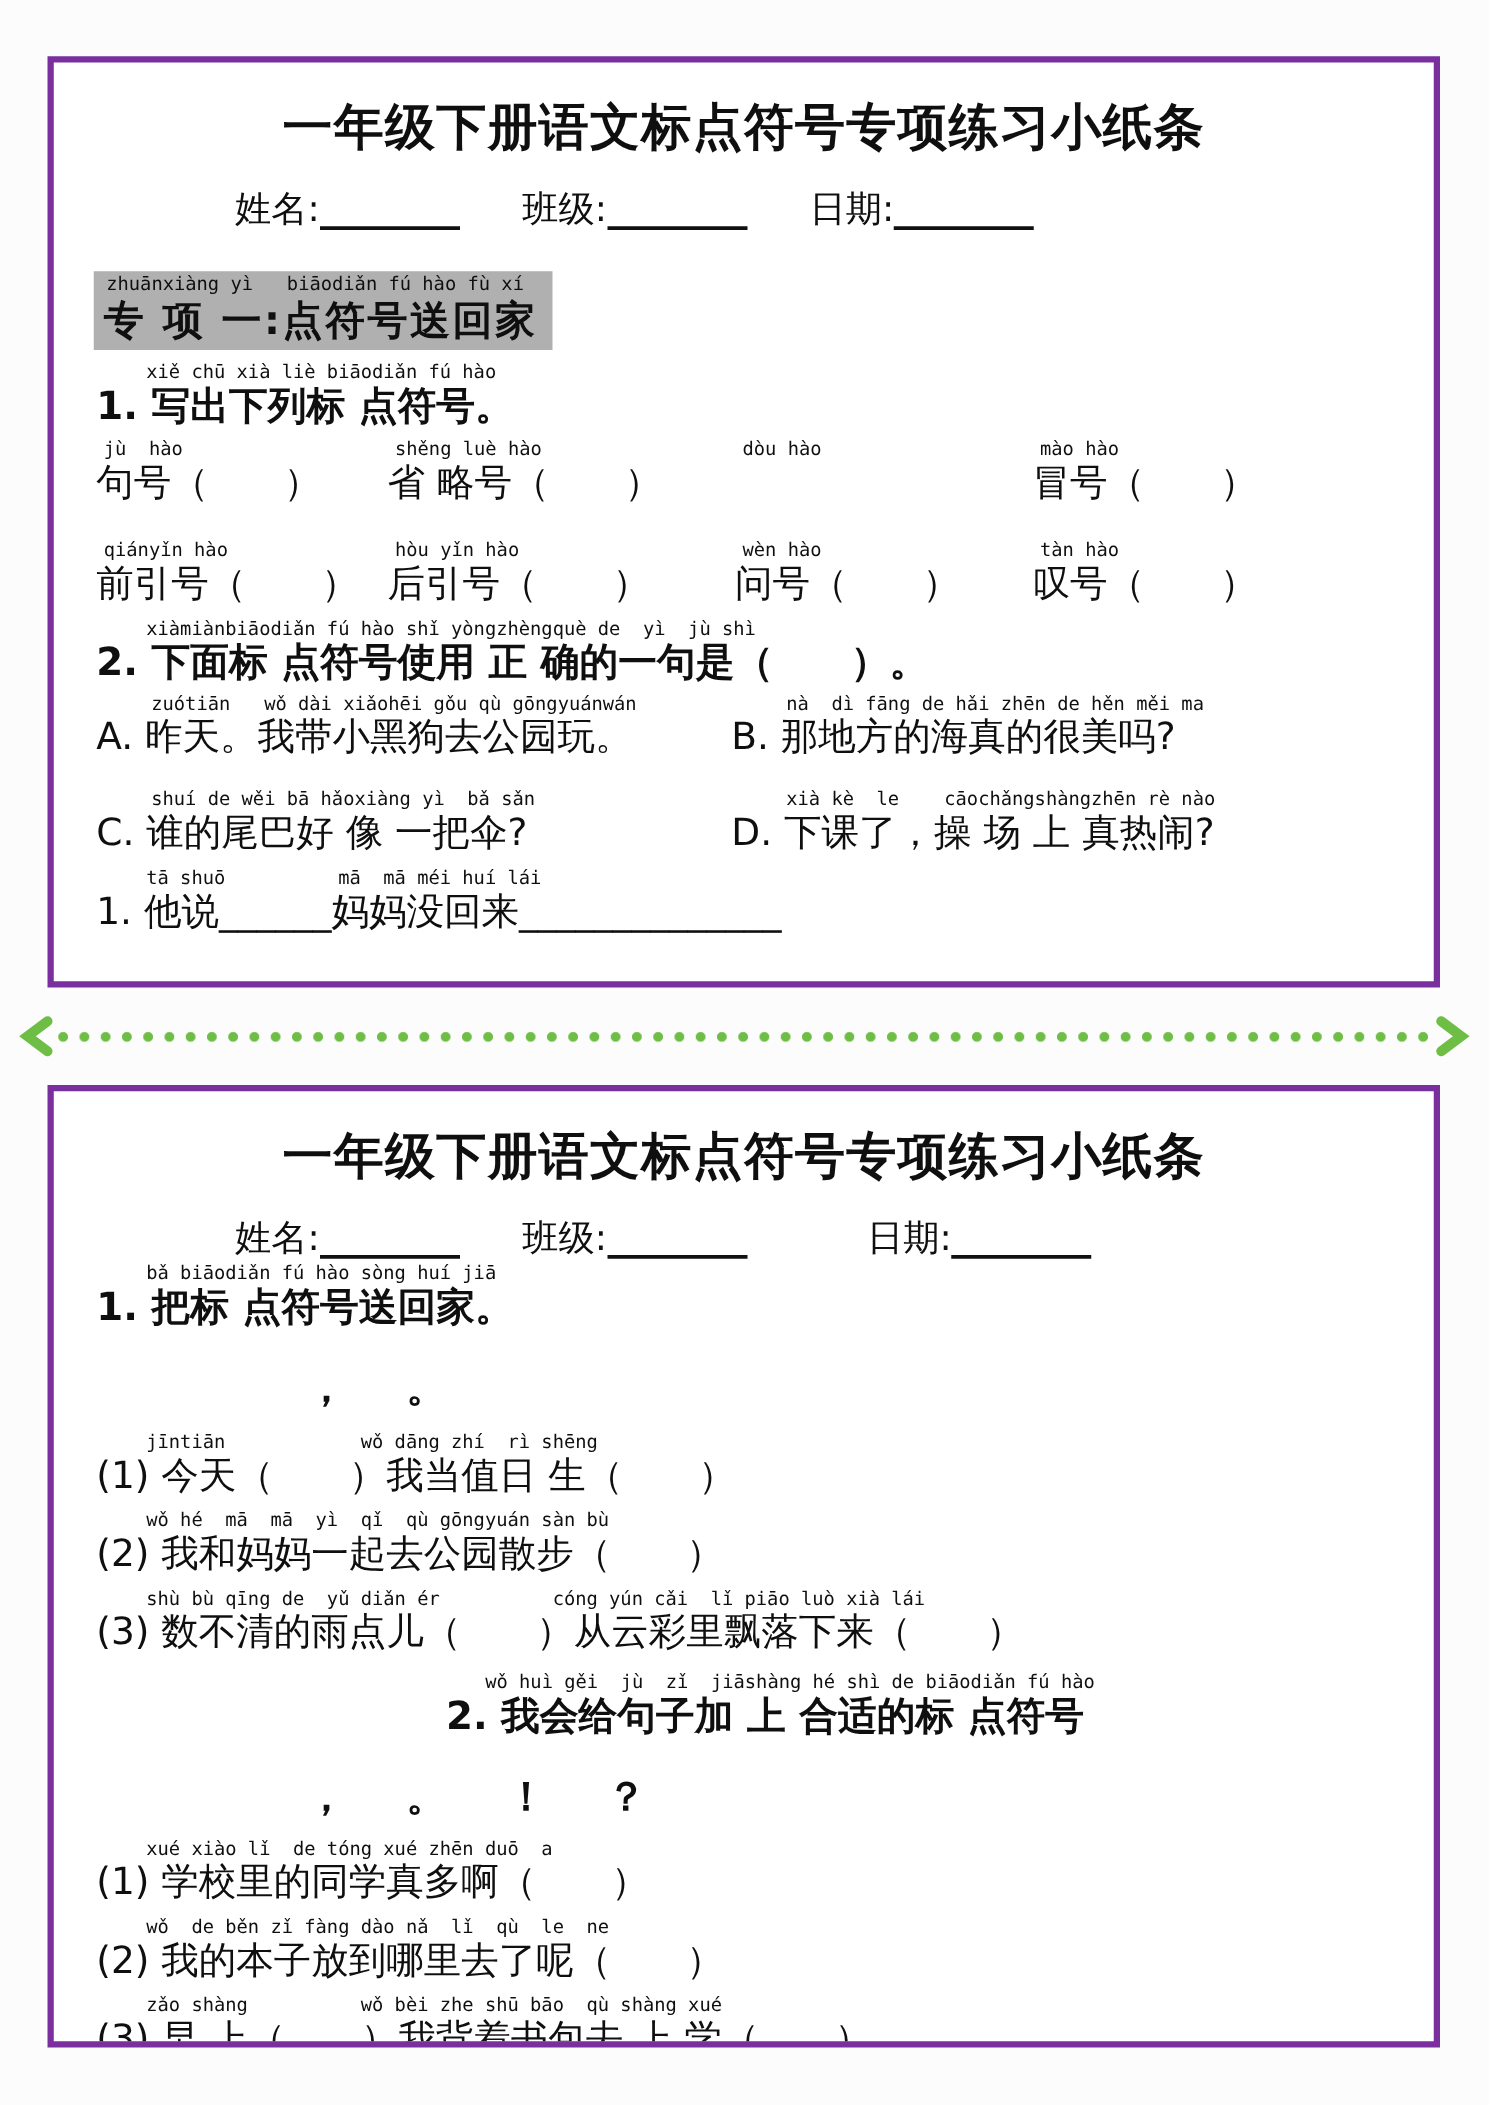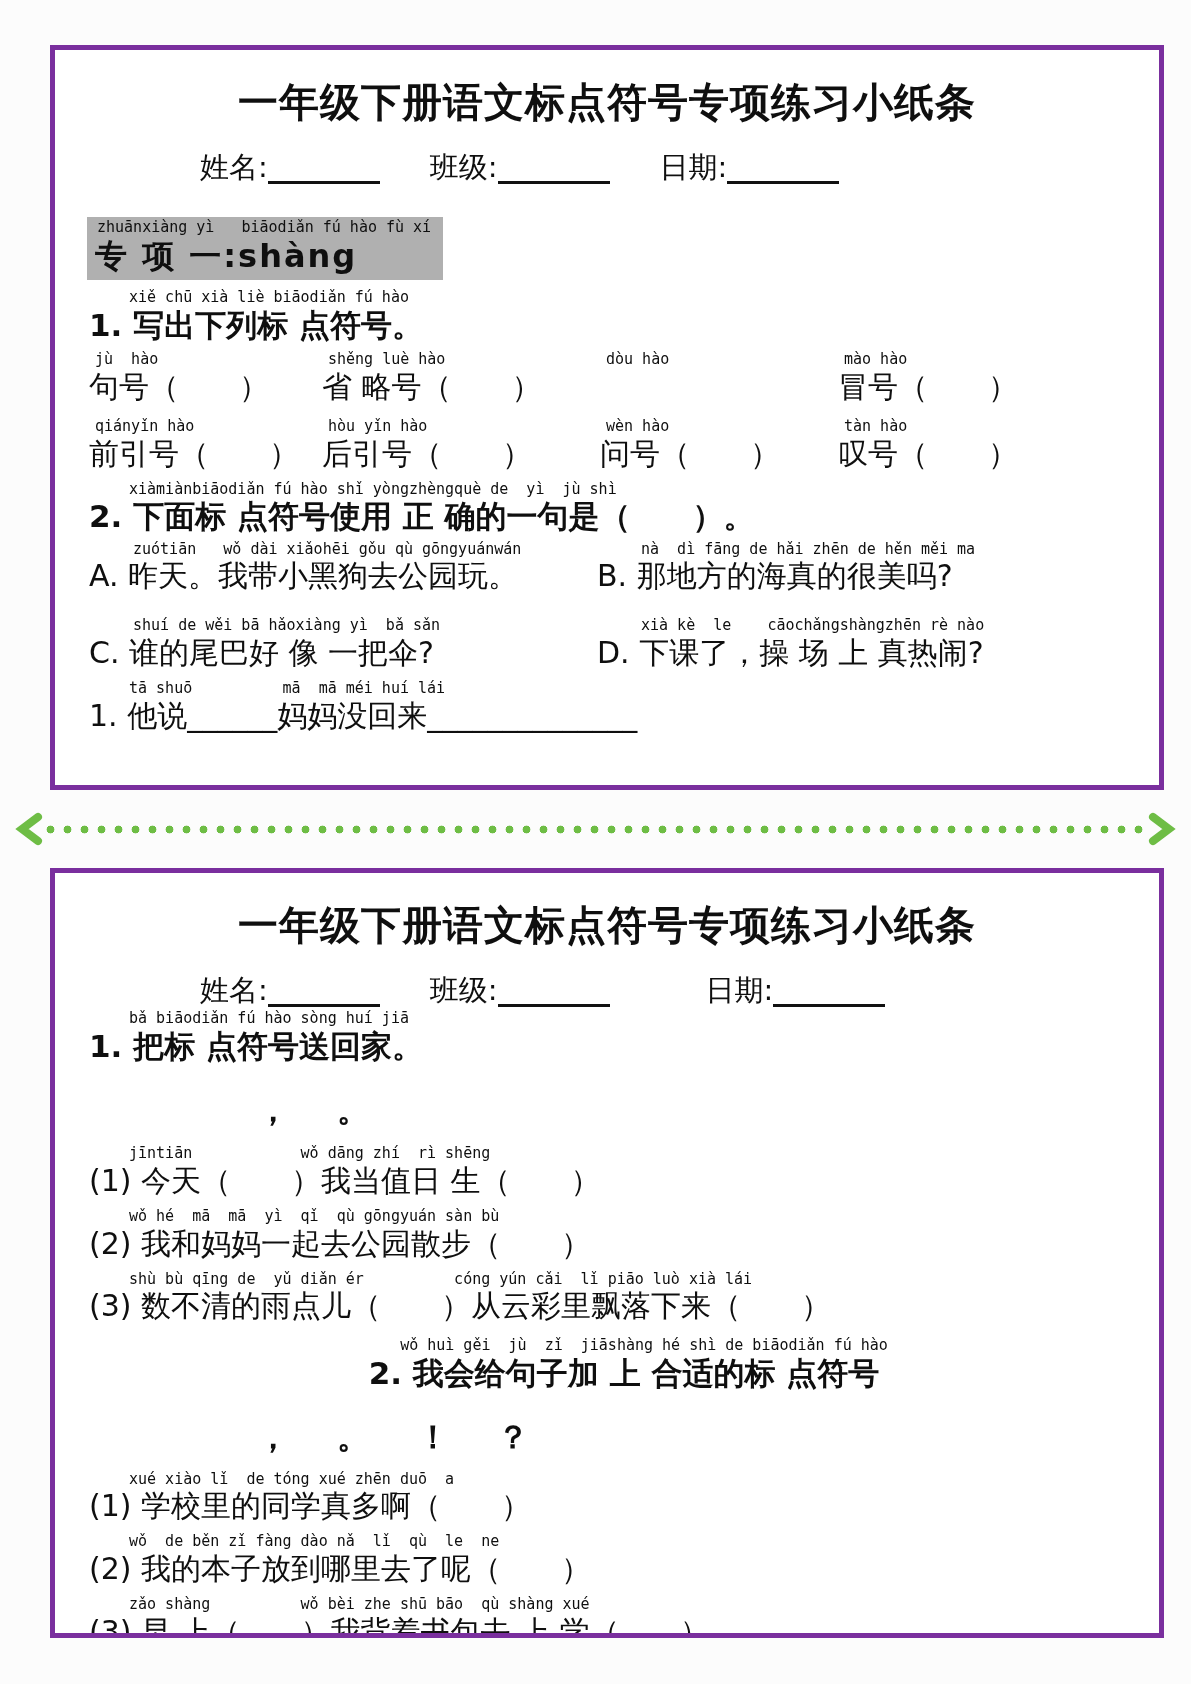--- a/index.html
+++ b/index.html
@@ -5,21 +5,21 @@
   * { box-sizing: border-box; }
   html,body { margin:0; padding:0; }
   body {
     width:1191px; height:1684px;
     position:relative;
     background:#fcfcfc;
     font-family:"DejaVu Sans", sans-serif;
     color:#0f0f0f;
   }
   .panel {
-    position:absolute; left:50px; width:1114px;
+    position:absolute; left:38px; width:1114px;
     border:5px solid #7a2f9e;
     background:#ffffff;
     overflow:hidden;
   }
   .panel-top { top:45px; height:745px; }
   .panel-bottom { top:868px; height:770px; }
 
   .title {
     text-align:center;
     font-weight:900;
@@ -61,21 +61,21 @@
     line-height:1.2;
     white-space:pre;
   }
   .qline { margin:10px 0 0 34px; }
   .heading .hanzi { font-weight:bold; font-size:31px; }
 
   .punct-grid {
     display:grid;
     grid-template-columns:233px 278px 238px 1fr;
     margin:8px 0 0 34px;
-    row-gap:14px;
+    row-gap:28px;
   }
   .punct-grid .pinyin { margin-left:6px; }
 
   .opt-grid {
     display:grid;
     grid-template-columns:508px 1fr;
     margin:6px 0 0 34px;
     row-gap:24px;
   }
   .opt-grid .pinyin { margin-left:44px; }
@@ -119,21 +119,21 @@
         <span class="blank"></span>
     </div>
     <div class="field">
       <span>日期:</span>
         <span class="blank"></span>
     </div>
   </div>
 
   <div class="section-header">
     <div class="pinyin">zhuānxiàng yì   biāodiǎn fú hào fù xí</div>
-    <div class="hanzi">专 项 一:shàng</div>
+    <div class="hanzi">专 项 一:点符号送回家</div>
   </div>
 
   <div class="qline heading">
     <div class="pinyin">xiě chū xià liè biāodiǎn fú hào</div>
     <div class="hanzi">1. 写出下列标 点符号。</div>
   </div>
 
   <div class="punct-grid">
     <div>
       <div class="pinyin">jù  hào</div>

